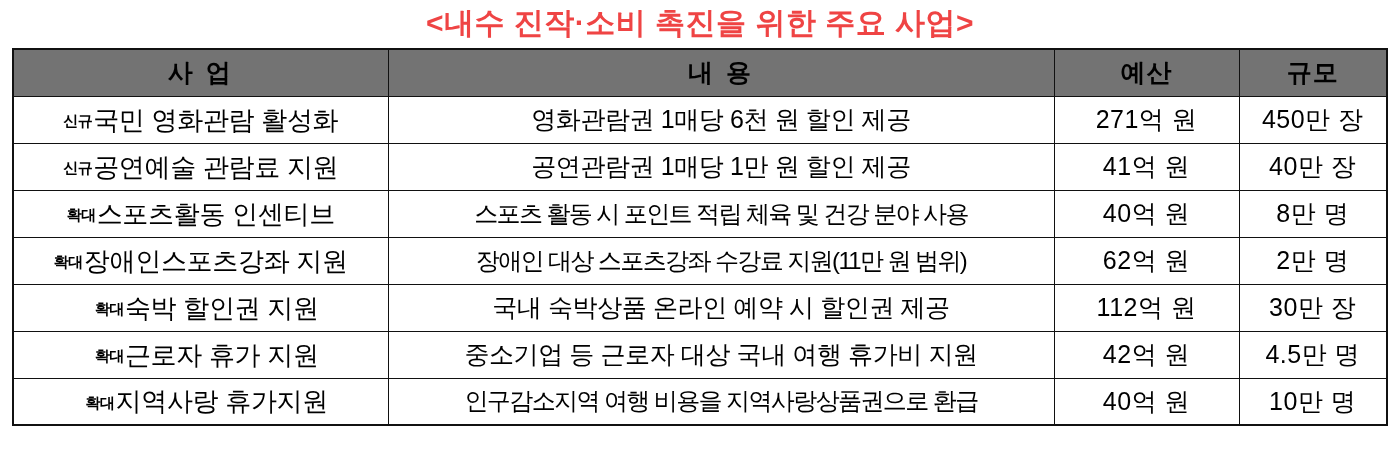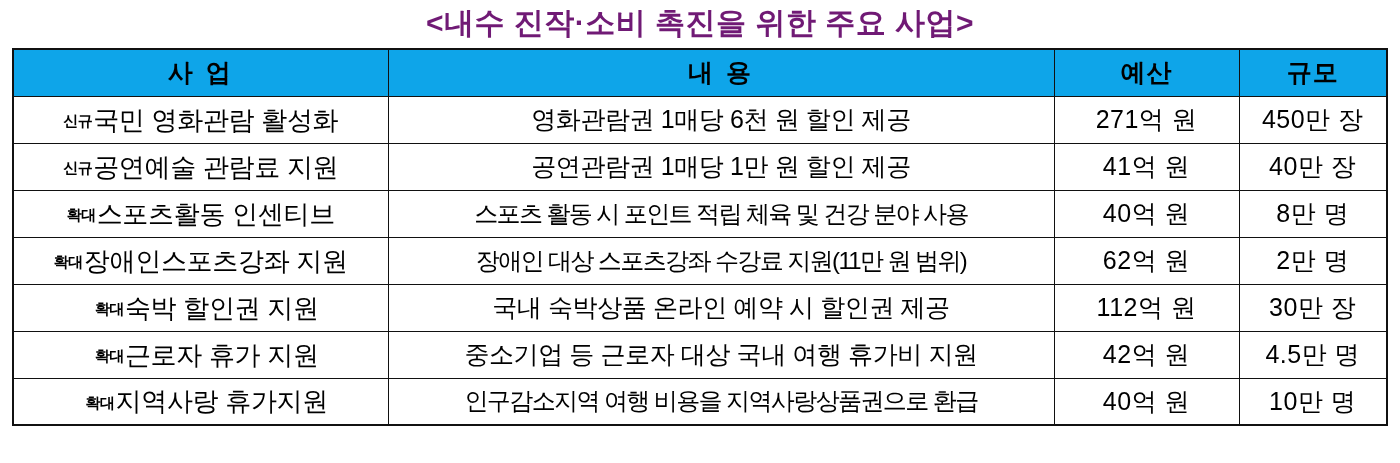--- a/index.html
+++ b/index.html
@@ -21,21 +21,21 @@
     box-sizing: border-box;
   }
   .doc-title {
     text-align: center;
     font-size: 30px;
     font-weight: 700;
     letter-spacing: 0.5px;
     line-height: 1;
     padding-top: 8px;
     padding-bottom: 10px;
-    color: #701a75;
+    color: #ef4444;
     white-space: nowrap;
   }
   .table-wrap {
     padding: 0 12px;
     box-sizing: border-box;
   }
   table.main-table {
     width: 1376px;
     border-collapse: collapse;
     table-layout: fixed;
@@ -48,21 +48,21 @@
     vertical-align: middle;
     text-align: center;
     font-size: 25px;
     line-height: 1;
     height: 47px;
     box-sizing: border-box;
     white-space: nowrap;
     overflow: hidden;
   }
   thead th {
-    background: #0ea5e9;
+    background: #737373;
     font-weight: 700;
     font-size: 27px;
     letter-spacing: 3px;
     height: 54px;
   }
   thead th.th-budget,
   thead th.th-scale {
     letter-spacing: 1px;
   }
   col.c-name { width: 375px; }

